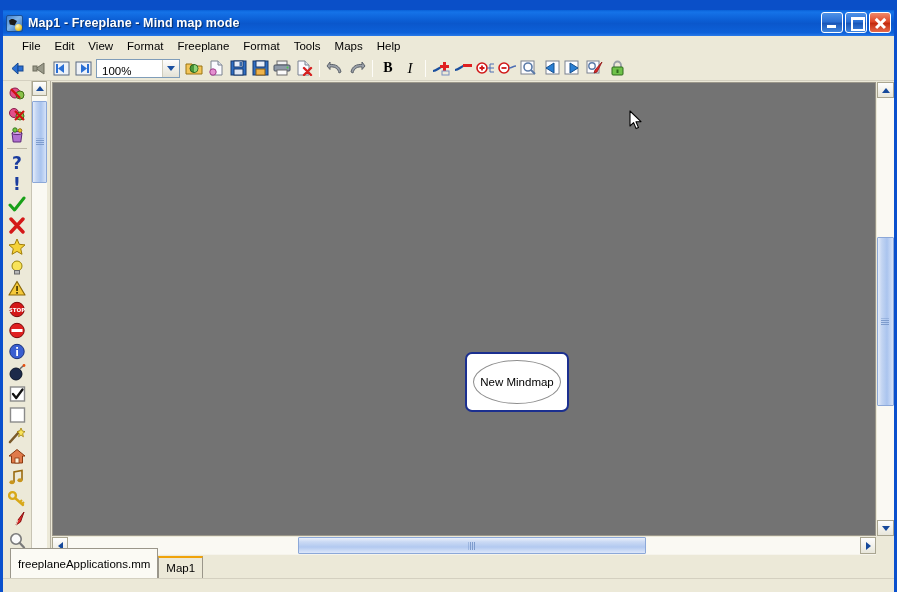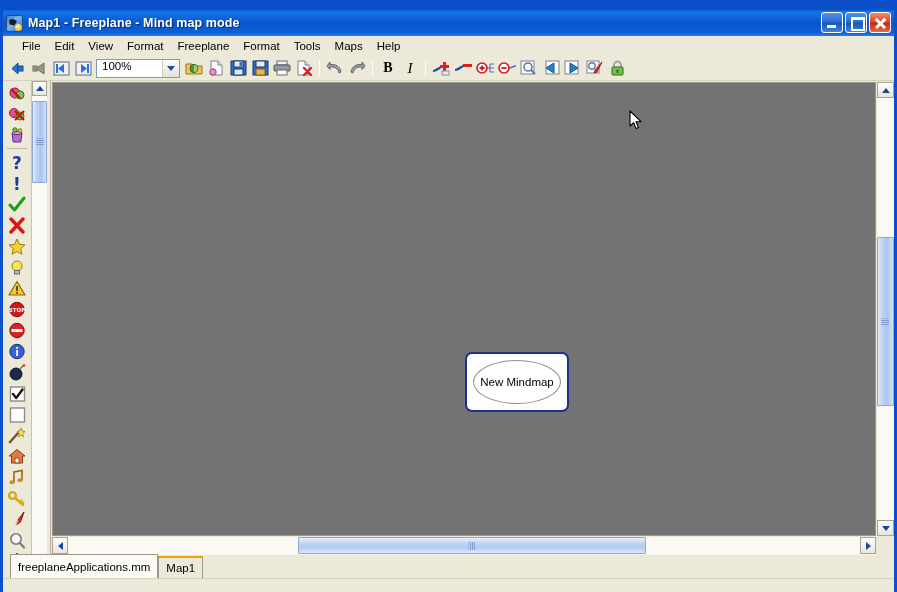--- a/index.html
+++ b/index.html
@@ -131,21 +131,21 @@
     width: 1px; height: 17px;
     background: #b0aa94;
     margin: 0 4px;
     border-right: 1px solid #fdfcf8;
     flex: none;
   }
   .zoom-combo {
     width: 84px; height: 19px;
     background: #fff;
     border: 1px solid #7f9db9;
-    display: flex; align-items: flex-start;
+    display: flex; align-items: flex-end;
     margin: 0 3px 0 2px;
     position: relative;
     flex: none;
   }
   .zoom-combo .zval {
     font-size: 11.5px; color: #000;
     padding-left: 5px; flex: 1;
   }
   .zoom-combo .zarrow {
     width: 17px; height: 17px;
@@ -341,21 +341,21 @@
 
   
   .tabbar {
     height: 23px;
     background: #ece9d8;
     display: flex; align-items: flex-end;
     padding-left: 7px;
     flex: none;
   }
   .tab {
-    height: 24px;
+    height: 30px;
     display: flex; align-items: center;
     padding: 0 7px;
     font-size: 11.5px;
     color: #000;
     background: #f2f0e6;
     border: 1px solid #9a968a;
     border-bottom: none;
     cursor: default;
     white-space: nowrap;
     position: relative;

